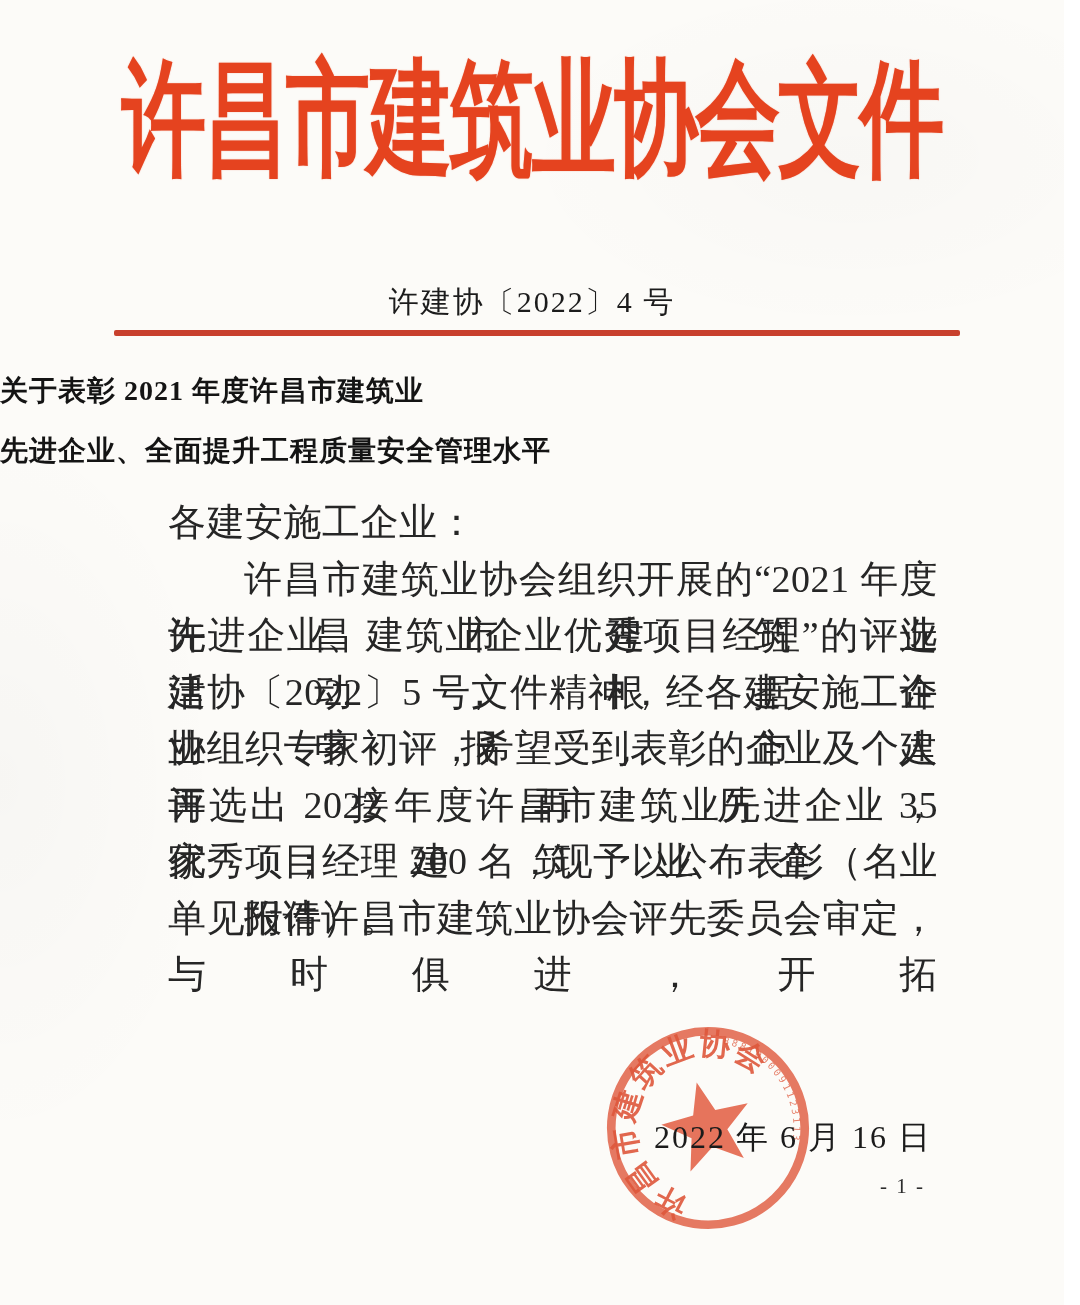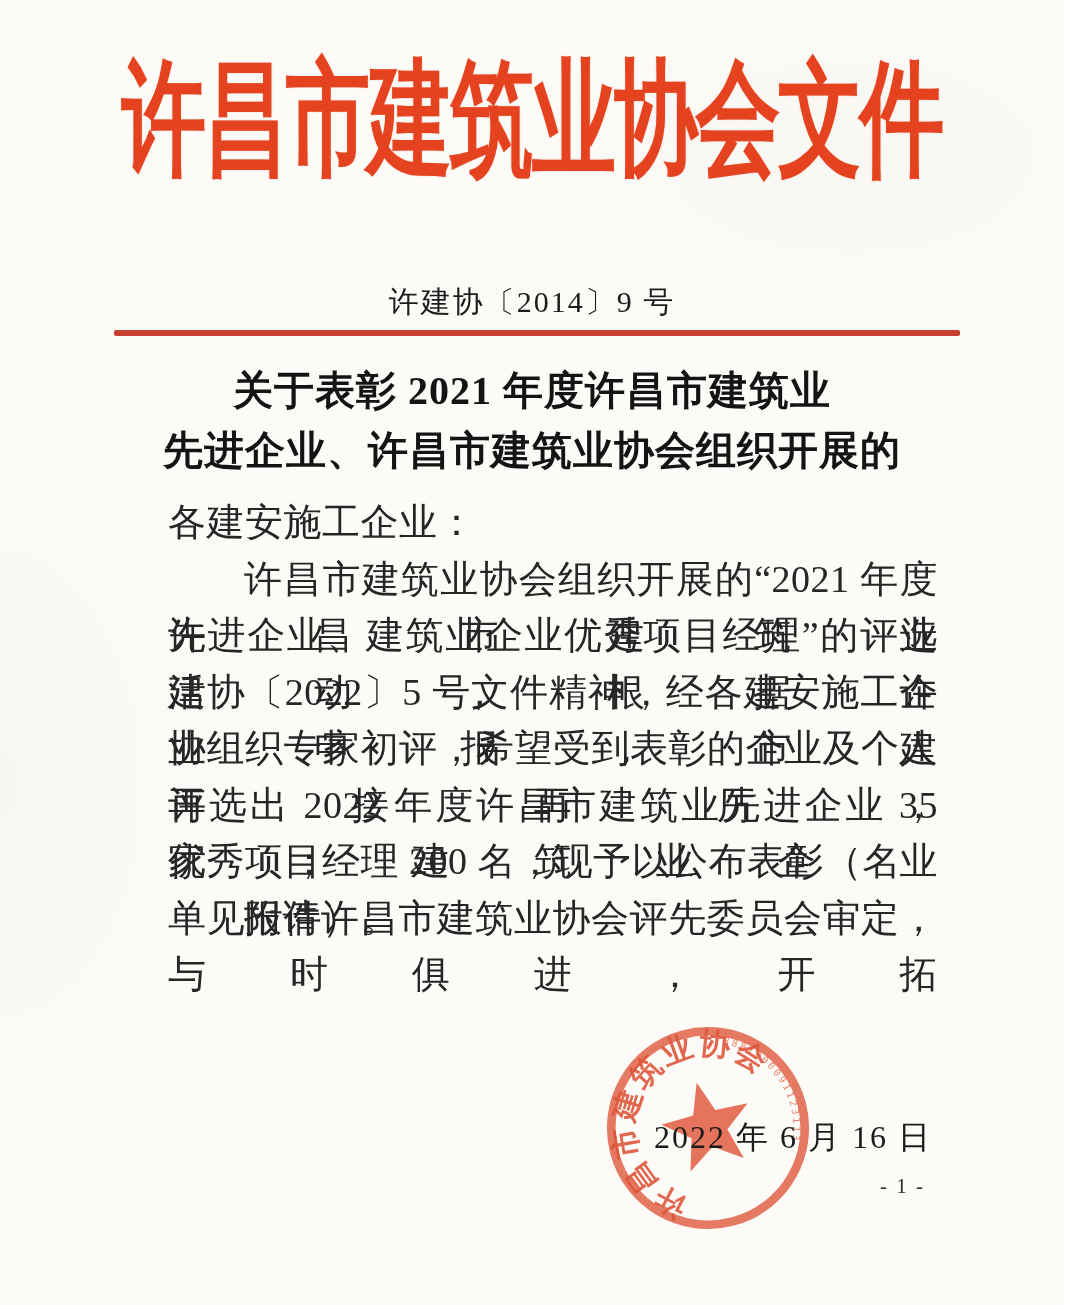--- a/index.html
+++ b/index.html
@@ -48,22 +48,21 @@
     position: absolute;
     left: 114px; top: 330px;
     width: 846px; height: 6px;
     background: #c8402d;
     border-radius: 2px;
   }
 
   .title-block {
     position: absolute;
     top: 361px; left: 0; right: 0;
-    text-align: center;
-    font-size: 40px;
+    font-size: 28px;
     font-weight: bold;
     color: #141414;
     line-height: 60px;
     letter-spacing: 1px;
   }
 
   .body-block {
     position: absolute;
     left: 168px; top: 494px;
     width: 770px;
@@ -124,27 +123,27 @@
 </style>
 </head>
 <body>
 
 <div class="page">
 
   <div class="header-band">
     <span class="header-text">许昌市建筑业协会文件</span>
   </div>
 
-  <div class="doc-number">许建协〔2014〕9 号</div>
+  <div class="doc-number">许建协〔2022〕4 号</div>
 
   <div class="red-rule"></div>
 
   <div class="title-block">
     <div>关于表彰 2021 年度许昌市建筑业</div>
-    <div>先进企业、许昌市建筑业协会组织开展的</div>
+    <div>先进企业、全面提升工程质量安全管理水平</div>
   </div>
 
   <div class="body-block">
     <div class="bline">各建安施工企业：</div>
     <div class="bline indent jfull">许昌市建筑业协会组织开展的“2021 年度许昌市建筑业</div>
     <div class="bline jfull">先进企业、建筑业企业优秀项目经理”的评选活动，根据许</div>
     <div class="bline jfull">建协〔2022〕5 号文件精神，经各建安施工企业申报，市建</div>
     <div class="bline jfull">协组织专家初评，希望受到表彰的企业及个人再接再厉，</div>
     <div class="bline jfull">评选出 2022 年度许昌市建筑业先进企业 35 家；建筑业企业</div>
     <div class="bline">优秀项目经理 200 名，现予以公布表彰（名单见附件）。</div>

